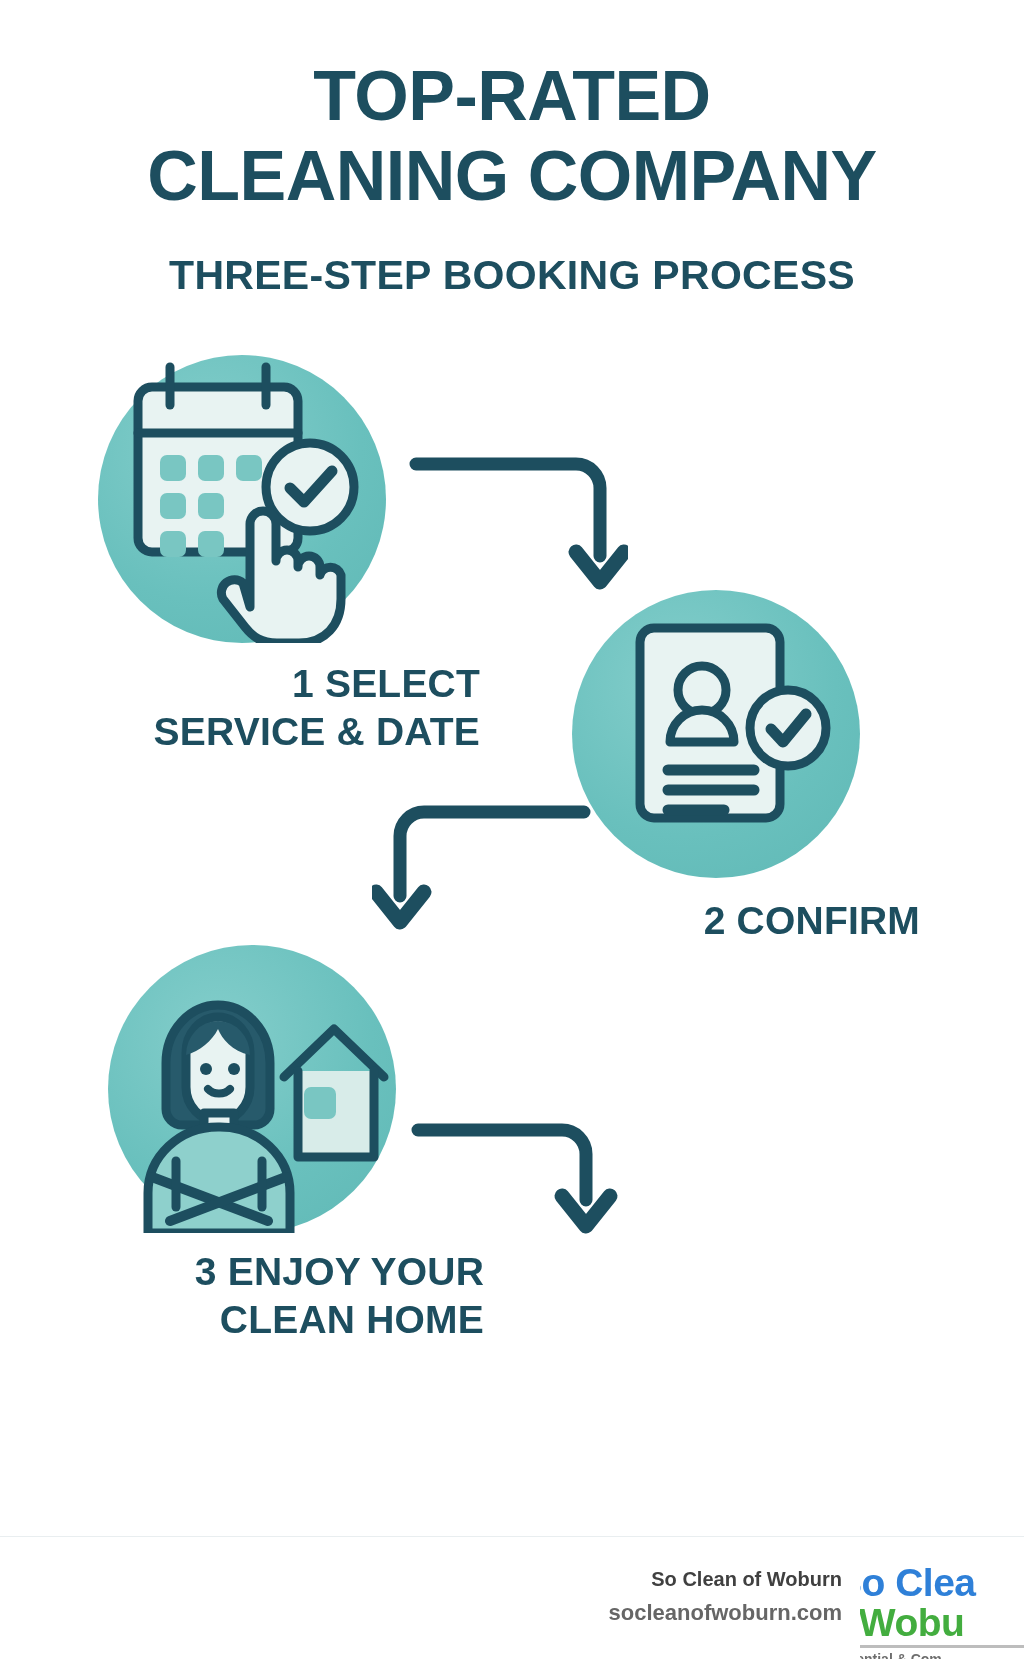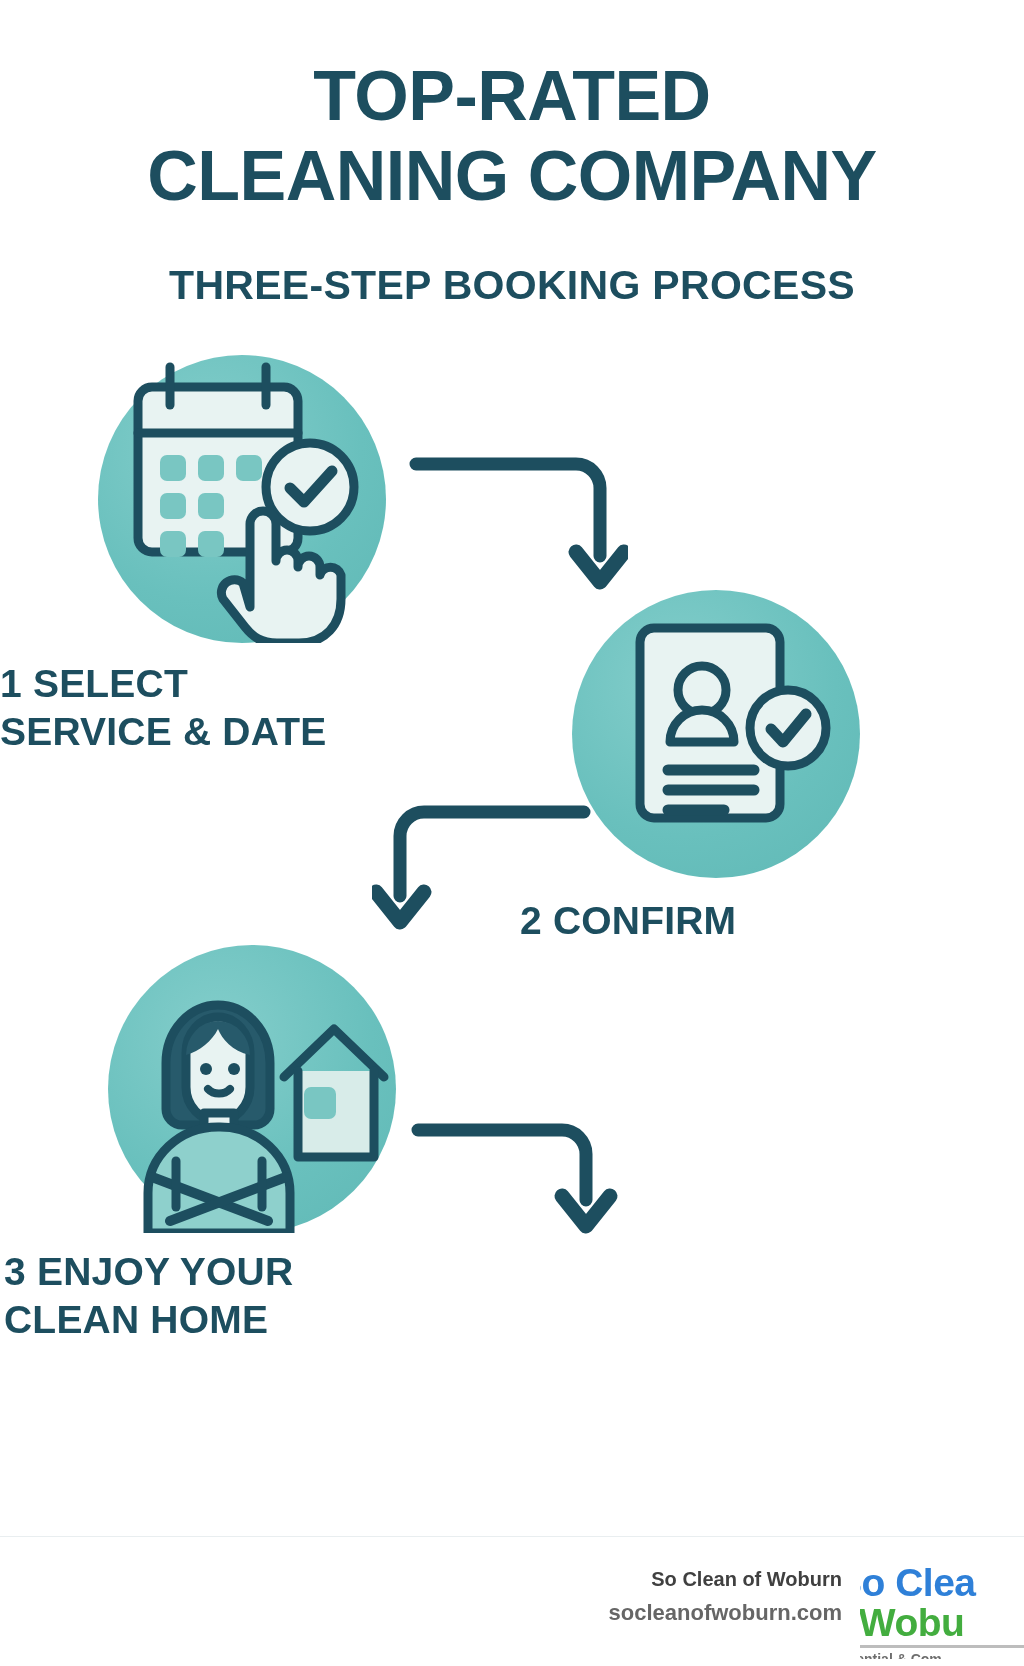--- a/index.html
+++ b/index.html
@@ -26,40 +26,40 @@
   .title-line {
     display: block;
     color: #1d4e5f;
     font-weight: 700;
     font-size: 70px;
     line-height: 80px;
     letter-spacing: -0.5px;
   }
   .subtitle {
     display: block;
-    margin-top: 46px;
+    margin-top: 36px;
     color: #1d4e5f;
     font-weight: 700;
     font-size: 41px;
     line-height: 46px;
     letter-spacing: 0.3px;
   }
   .circle {
     position: absolute;
     border-radius: 50%;
     background: radial-gradient(circle at 38% 32%, #84cecb 0%, #69c0bd 58%, #5fb8b5 100%);
   }
   .step-label {
     position: absolute;
     color: #1d4e5f;
     font-weight: 700;
     font-size: 39px;
     line-height: 48px;
     letter-spacing: 0.2px;
-    text-align: left;
+    text-align: right;
     white-space: nowrap;
   }
 
   
   #step1-circle { left: 98px; top: 355px; width: 288px; height: 288px; }
   #step1-icon   { position: absolute; left: 98px; top: 355px; width: 288px; height: 288px; }
   #step1-label  { left: 0px; top: 660px; width: 480px; }
 
   
   #step2-circle { left: 572px; top: 590px; width: 288px; height: 288px; }

